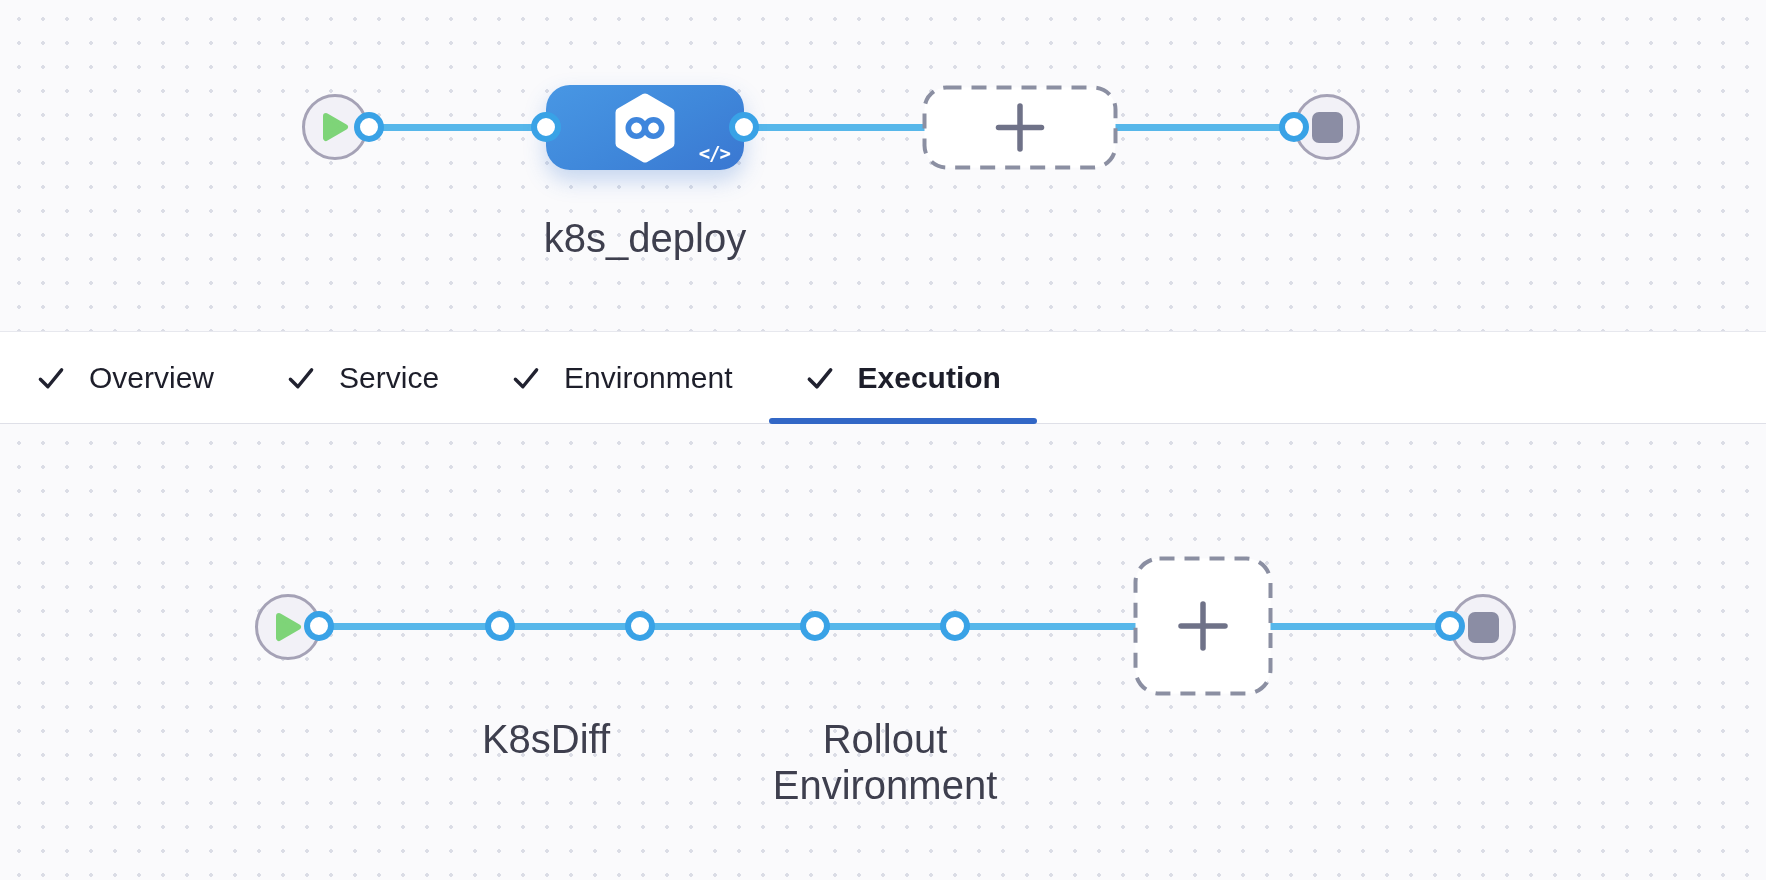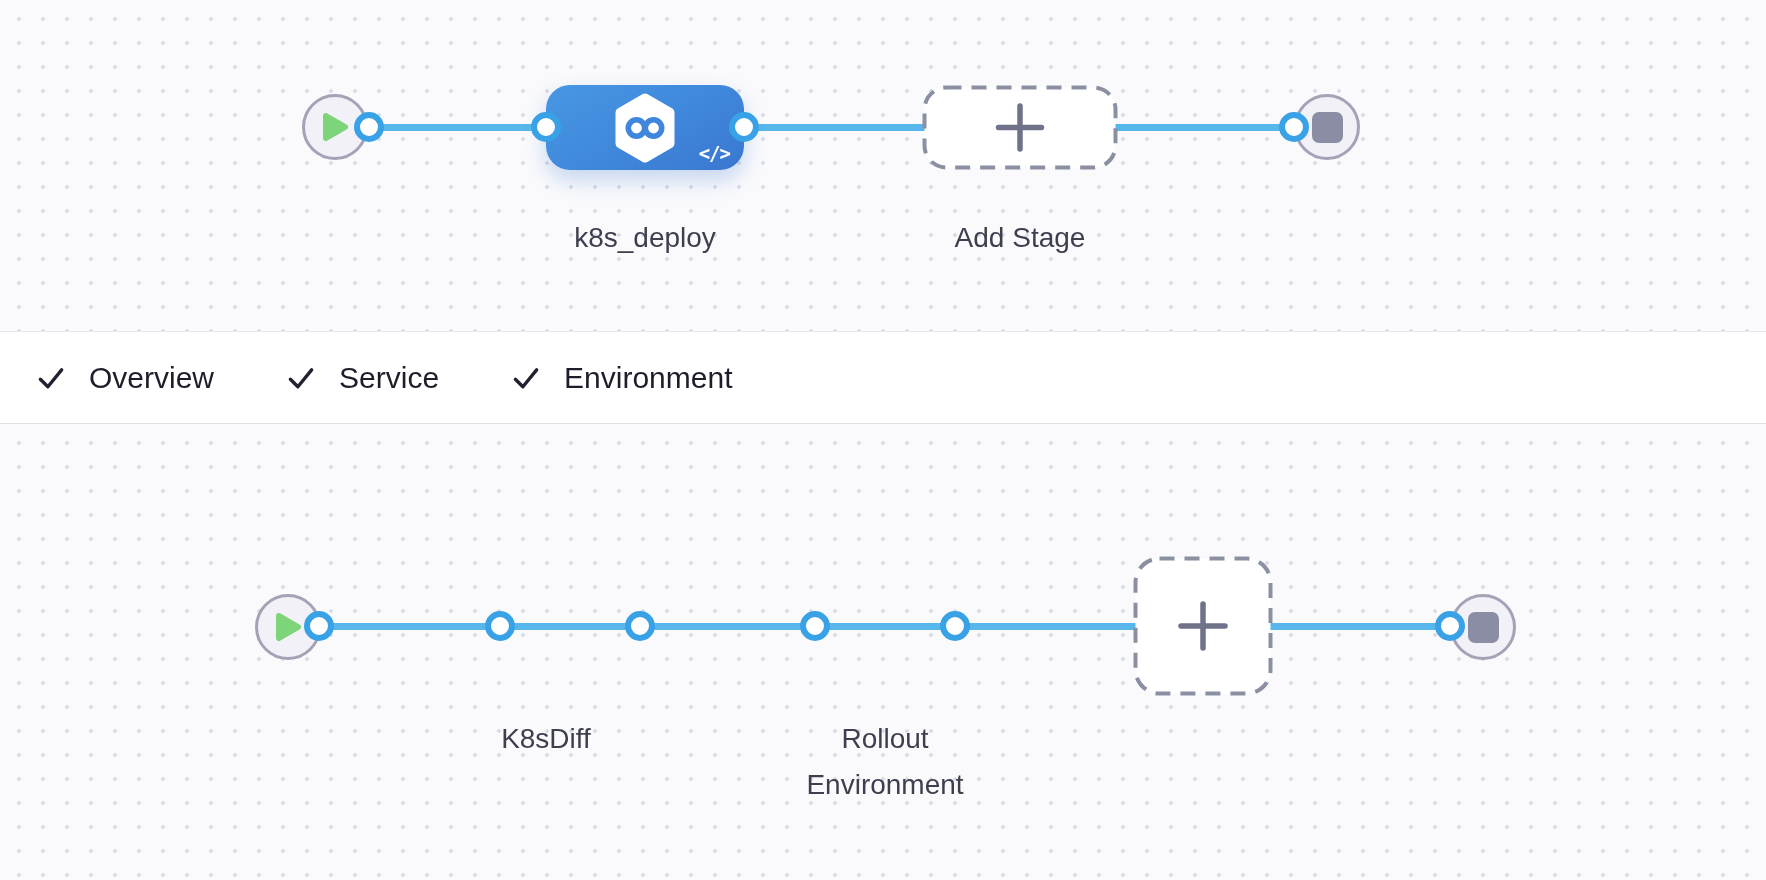--- a/index.html
+++ b/index.html
@@ -39,21 +39,21 @@
   }
   .node-code{
     position:absolute;right:14px;bottom:6px;
     font-family:"DejaVu Sans Mono","Liberation Mono",monospace;
     font-size:19px;font-weight:bold;color:#ffffff;letter-spacing:-1px;
   }
   .dash-box{position:absolute;z-index:3;}
   .dash-box svg{display:block;}
 
   .node-label{
-    position:absolute;text-align:center;font-size:28px;color:#3e3f4e;
+    position:absolute;text-align:center;font-size:40px;color:#3e3f4e;
     line-height:46px;z-index:2;
   }
   .node-label.muted{color:#5d5f73;}
 
   
   #tabbar{
     position:absolute;left:0;top:331px;width:1766px;height:93px;background:#ffffff;
     border-top:1px solid #e7e8ee;border-bottom:1px solid #dfe0e8;box-sizing:border-box;
     display:flex;align-items:stretch;z-index:4;
   }
@@ -104,41 +104,46 @@
         </g>
       </svg>
     </div>
 
     <div class="port" style="left:1279px;top:112px;"></div>
     <div class="terminal" style="left:1294px;top:94px;">
       <div class="stop-square"></div>
     </div>
 
     <div class="node-label" style="left:495px;top:215px;width:300px;">k8s_deploy</div>
-    <div class="node-label" style="left:870px;top:215px;width:300px;">Add Stage</div>
   </div>
 
   <div id="tabbar">
     <div class="tab">
       <svg class="check" viewBox="0 0 24 24">
           <path d="M3.5 13 L9.5 19 L20.5 5.5" fill="none" stroke="#212230" stroke-width="2.7" stroke-linecap="round" stroke-linejoin="round"></path>
         </svg>
       <span>Overview</span>
     </div>
     <div class="tab">
       <svg class="check" viewBox="0 0 24 24">
           <path d="M3.5 13 L9.5 19 L20.5 5.5" fill="none" stroke="#212230" stroke-width="2.7" stroke-linecap="round" stroke-linejoin="round"></path>
         </svg>
       <span>Service</span>
     </div>
     <div class="tab">
       <svg class="check" viewBox="0 0 24 24">
           <path d="M3.5 13 L9.5 19 L20.5 5.5" fill="none" stroke="#212230" stroke-width="2.7" stroke-linecap="round" stroke-linejoin="round"></path>
         </svg>
       <span>Environment</span>
+    </div>
+    <div class="tab active">
+      <svg class="check" viewBox="0 0 24 24">
+          <path d="M3.5 13 L9.5 19 L20.5 5.5" fill="none" stroke="#212230" stroke-width="2.9" stroke-linecap="round" stroke-linejoin="round"></path>
+        </svg>
+      <span>Execution</span>
     </div>
   </div>
 
   <div class="canvas" id="canvas-bottom">
 
     <div class="flow-line" style="left:288px;top:199px;width:1195px;"></div>
 
     <div class="terminal" style="left:255px;top:170px;">
       <svg width="28" height="30" viewBox="0 0 28 30">
         <polygon points="5,4 24,15 5,26" fill="#7ed478" stroke="#7ed478" stroke-width="6" stroke-linejoin="round"></polygon>

